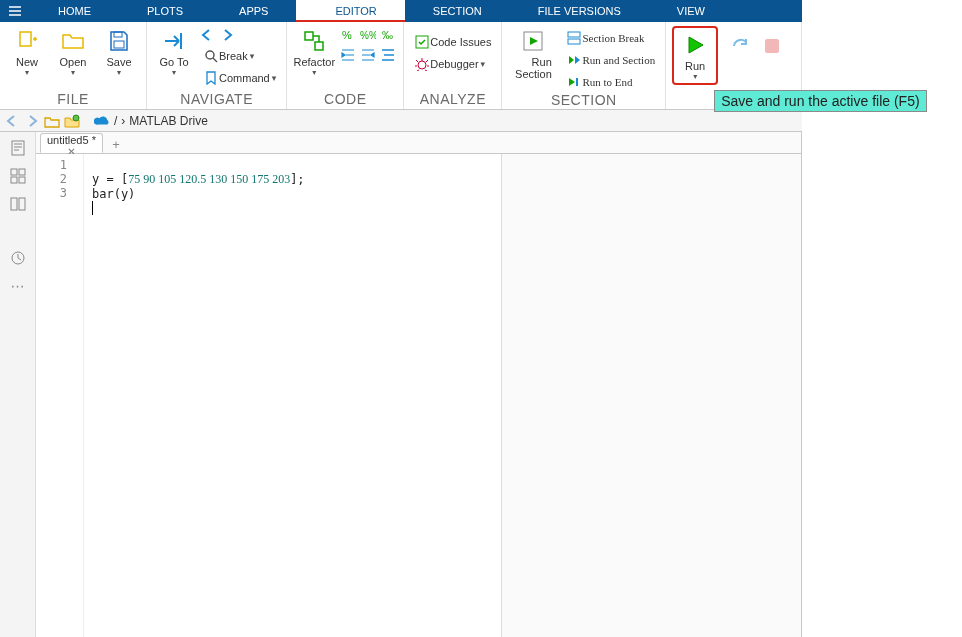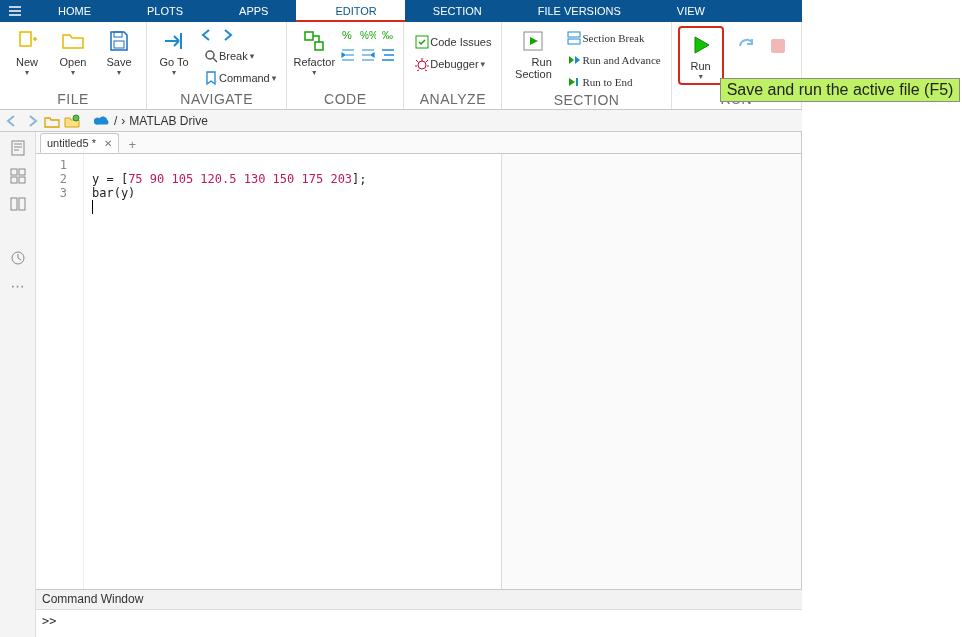--- a/index.html
+++ b/index.html
@@ -20,38 +20,38 @@
   .bigbtn .ico { width: 26px; height: 26px; display: flex; align-items: center; justify-content: center; }
   .bigbtn .lbl { margin-top: 2px; line-height: 12px; text-align: right; }
   .bigbtn .drop { font-size: 8px; color: #555; }
   .smallbtn { display: flex; align-items: center; padding: 2px 4px; cursor: pointer; font-size: 11px; color: #333; }
   .smallbtn .ico { width: 16px; height: 16px; display: inline-flex; align-items: center; justify-content: center; }
   .col { display: flex; flex-direction: column; gap: 2px; }
   .iconrow { display: flex; gap: 2px; }
   .miniico { width: 18px; height: 18px; display: inline-flex; align-items: center; justify-content: center; cursor: pointer; }
   .run-highlight { border: 2px solid #d9271a; border-radius: 4px; padding: 2px; }
   .extra-btn { display:flex; align-items:center; justify-content:center; width:28px; height:24px; }
-  .tooltip { position:absolute; top:56px; left:48px; background:#bef264; border:1px solid #8a8a8a; padding:2px 6px; font-size:16px; white-space:nowrap; color:#222; z-index:20; }
+  .tooltip { position:absolute; top:68px; left:48px; background:#5eead4; border:1px solid #8a8a8a; padding:2px 6px; font-size:14px; white-space:nowrap; color:#222; z-index:20; }
   
   .crumb { height: 22px; background:#f5f5f5; border-bottom:1px solid #c8c8c8; display:flex; align-items:center; padding:0 4px; gap:4px; font-size:12px; color:#333; }
   .crumb .navico { width:16px; height:16px; display:inline-flex; align-items:center; justify-content:center; cursor:pointer; }
   .crumb .path { display:flex; align-items:center; gap:4px; }
   
   .main { display:flex; height: calc(637px - 22px - 88px - 22px); }
   .gutter { width:36px; background:#f4f4f4; border-right:1px solid #dcdcdc; display:flex; flex-direction:column; align-items:center; gap:8px; padding-top:6px; }
   .gutter .gico { width:20px; height:20px; display:flex; align-items:center; justify-content:center; cursor:pointer; }
   .center { flex:1; display:flex; flex-direction:column; border-right:1px solid #c8c8c8; }
   .tabs { height:22px; display:flex; align-items:flex-end; border-bottom:1px solid #c8c8c8; padding-left:4px; gap:4px; background:#fafafa;}
-  .filetab { height:20px; display:flex; align-items:center; gap:8px; padding:0 6px; border:1px solid #c8c8c8; border-bottom:1px solid #fff; background:#fff; font-size:11px; color:#333; cursor:pointer; border-radius:3px 3px 0 0; }
+  .filetab { height:20px; display:flex; align-items:center; gap:0; padding:0 6px; border:1px solid #c8c8c8; border-bottom:1px solid #fff; background:#fff; font-size:11px; color:#333; cursor:pointer; border-radius:3px 3px 0 0;flex-direction:column; }
   .filetab .close { font-size:10px; color:#777; }
   .addtab { width:18px; height:18px; display:flex; align-items:center; justify-content:center; color:#888; font-size:13px; cursor:pointer; }
   .editor-area { flex:1; display:flex; position: relative; }
   .linenos { width:48px; background:#fff; text-align:right; padding:4px 16px 0 0; color:#888; font-family:Consolas,monospace; font-size:12px; border-right:1px solid #eee; user-select:none; }
   .code { flex:1; padding:4px 0 0 8px; font-family:Consolas,monospace; font-size:12px; color:#222; white-space:pre; position:relative; }
-  .code .num { color:#be185d; }
+  .code .num { color:#0f766e;font-family:Liberation Serif, serif; }
   .cursor { display:inline-block; width:1px; height:14px; background:#000; vertical-align:text-bottom; margin-left:0;}
   .right-scroll { width: 300px; border-left: 1px solid #dcdcdc; background:#fafafa; }
   
   .cmdwin { position:absolute; left:36px; bottom:0; right:0; height:48px; border-top:1px solid #c8c8c8; background:#fff; display:flex; flex-direction:column; }
   .cmdwin .title { height:20px; padding:2px 6px; font-size:12px; color:#333; border-bottom:1px solid #dcdcdc; background:#f2f2f2;}
   .cmdwin .body { flex:1; font-family:Consolas,monospace; font-size:12px; color:#333; padding:4px 6px; }
   .chev { font-size:9px; color:#555; margin-left:2px; }
   .play { color:#12a400; }
   .wrap { position: relative; width:802px; height:637px; }
 </style>
@@ -263,21 +263,21 @@
               </span>
           <span>Section Break</span>
         </div>
         <div class="smallbtn">
           <span class="ico">
                 <svg width="14" height="14" viewBox="0 0 14 14">
                   <path d="M2 3l5 4-5 4z" fill="#12a400"></path>
                   <path d="M8 3l5 4-5 4z" fill="#1b8ad4"></path>
                 </svg>
               </span>
-          <span>Run and Advance</span>
+          <span>Run and Section</span>
         </div>
         <div class="smallbtn">
           <span class="ico">
                 <svg width="14" height="14" viewBox="0 0 14 14">
                   <path d="M2 3l6 4-6 4z" fill="#12a400"></path>
                   <path d="M10 3v8" stroke="#1b8ad4" stroke-width="2"></path>
                 </svg>
               </span>
           <span>Run to End</span>
         </div>
@@ -403,20 +403,16 @@
         <div>3</div>
       </div>
       <div class="code">
 <span>y = [</span><span class="num">75 90 105 120.5 130 150 175 203</span><span>];</span>
 <span>bar(y)</span>
 <span class="cursor"></span><span></span>
       </div>
       <div class="right-scroll"></div>
     </div>
 
-    <div class="cmdwin">
-      <div class="title">Command Window</div>
-      <div class="body"><span>&gt;&gt; </span></div>
-    </div>
   </div>
 </div>
 
 </div>
 
 </body></html>

